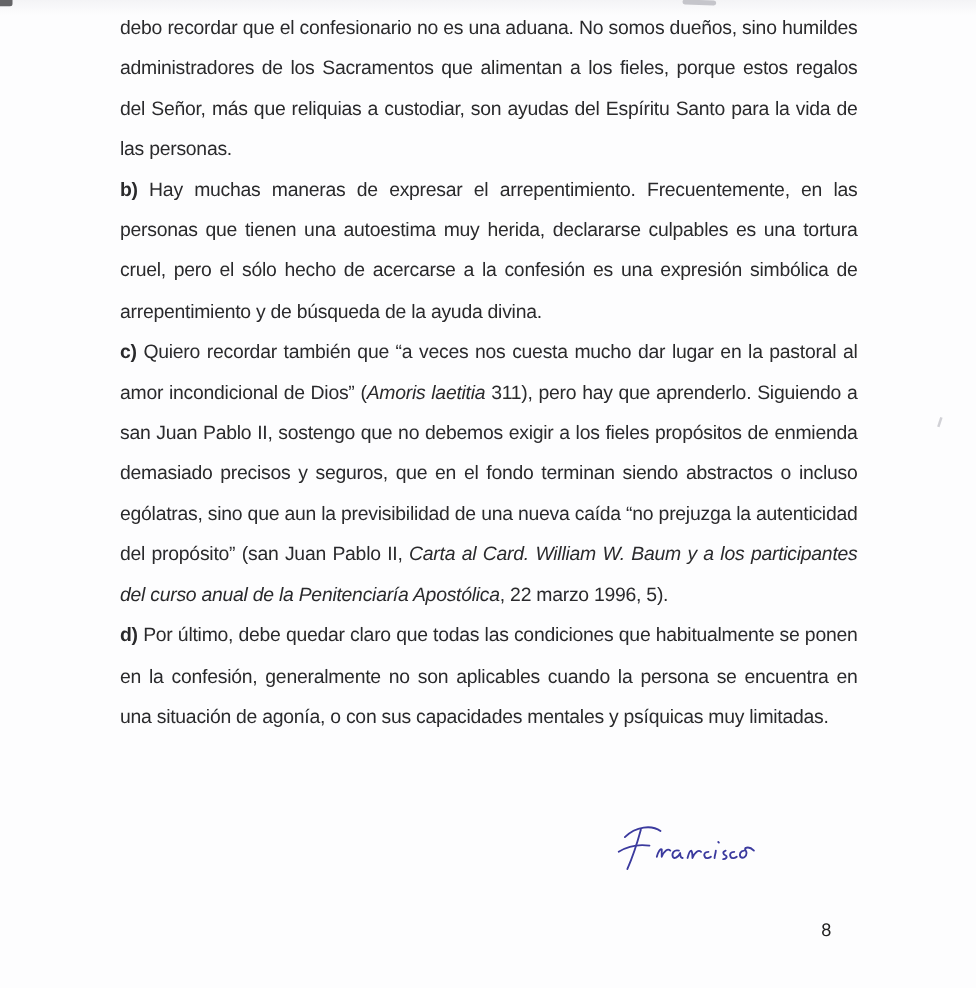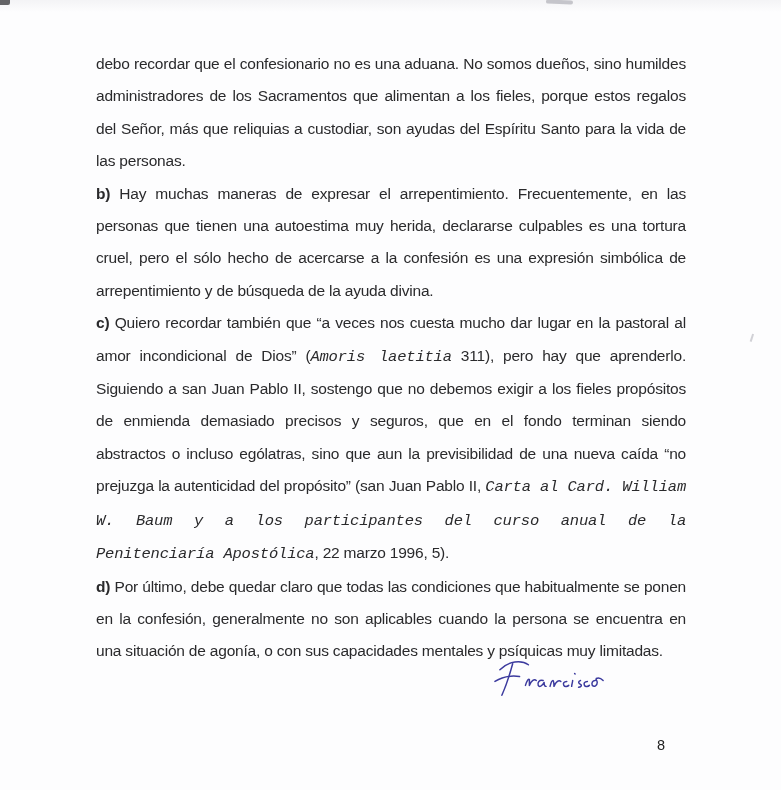--- a/index.html
+++ b/index.html
@@ -54,21 +54,21 @@
     top: 7px;
     width: 590px;
     color: #2a2a2c;
     font-size: 15.5px;
     letter-spacing: -0.2px;
     line-height: 32.4px;
     text-align: justify;
   }
   .para { margin: 0; }
   .marker { font-weight: bold; }
-  .it { font-style: italic; font-family: Liberation Mono, monospace; }
+  .it { font-style: italic; }
   .signature {
     position: absolute;
     left: 493px;
     top: 655px;
     width: 118px;
     height: 48px;
   }
   .signature g {
     stroke: #3b3a9e;
     fill: none;
@@ -85,21 +85,21 @@
   }
 </style>
 </head>
 <body>
 
 <div class="scan-top-shade"></div>
 <div class="scan-mark-left"></div>
 <div class="scan-mark-center"></div>
 <div class="scan-speck"></div>
 
-<div class="doc-body" style="color: rgb(42, 42, 44); margin-top: 41px;">
+<div class="doc-body" style="color: rgb(42, 42, 44);">
     <p class="para"><span>debo recordar que el confesionario no es una aduana. No somos dueños, sino humildes administradores de los Sacramentos que alimentan a los fieles, porque estos regalos del Señor, más que reliquias a custodiar, son ayudas del Espíritu Santo para la vida de las personas.</span></p>
     <p class="para"><span class="marker">b) </span><span>Hay muchas maneras de expresar el arrepentimiento. Frecuentemente, en las personas que tienen una autoestima muy herida, declararse culpables es una tortura cruel, pero el sólo hecho de acercarse a la confesión es una expresión simbólica de arrepentimiento y de búsqueda de la ayuda divina.</span></p>
     <p class="para"><span class="marker">c) </span><span>Quiero recordar también que “a veces nos cuesta mucho dar lugar en la pastoral al amor incondicional de Dios” (</span><span class="it">Amoris laetitia</span><span> 311), pero hay que aprenderlo. Siguiendo a san Juan Pablo II, sostengo que no debemos exigir a los fieles propósitos de enmienda demasiado precisos y seguros, que en el fondo terminan siendo abstractos o incluso ególatras, sino que aun la previsibilidad de una nueva caída “no prejuzga la autenticidad del propósito” (san Juan Pablo II, </span><span class="it">Carta al Card. William W. Baum y a los participantes del curso anual de la Penitenciaría Apostólica</span><span>, 22 marzo 1996, 5).</span></p>
     <p class="para"><span class="marker">d) </span><span>Por último, debe quedar claro que todas las condiciones que habitualmente se ponen en la confesión, generalmente no son aplicables cuando la persona se encuentra en una situación de agonía, o con sus capacidades mentales y psíquicas muy limitadas.</span></p>
   </div>
 
 <svg class="signature" viewBox="0 0 120 45" aria-label="Francisco">
   <g stroke="#3b3a9e">
 
     <path d="M7,13 C16,4 29,3 36,8"></path>

